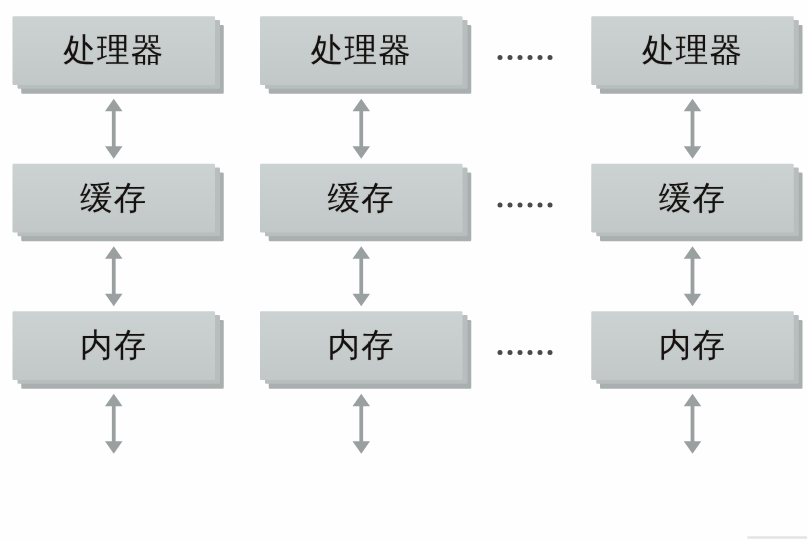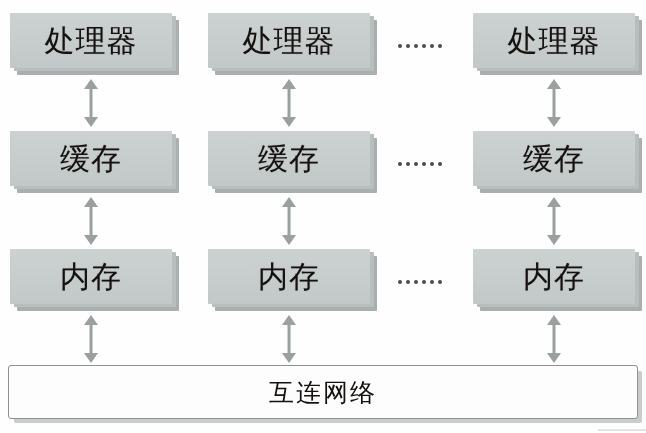--- a/index.html
+++ b/index.html
@@ -50,21 +50,21 @@
     top: 0;
     width: 100%;
     height: 100%;
     background: linear-gradient(180deg, #ccd1d1 0%, #c7cccc 55%, #c2c7c7 100%);
     border-radius: 1px;
     display: flex;
     align-items: center;
     justify-content: center;
   }
   .node .label {
-    font-size: 30px;
+    font-size: 26px;
     color: #15110f;
     letter-spacing: 1px;
     line-height: 1;
     white-space: nowrap;
     text-shadow: 0 0 1px rgba(0,0,0,0.25);
   }
 
   
   .arrow {
     position: absolute;
@@ -298,22 +298,16 @@
     <div class="shaft"></div>
     <div class="head up"></div>
     <div class="head down"></div>
   </div>
   <div class="arrow" style="left:547px; top:315px; height:48px;">
     <div class="shaft"></div>
     <div class="head up"></div>
     <div class="head down"></div>
   </div>
 
-  <div class="bar" style="left:8px; top:365px; width:628px; height:52px;">
-    <div class="plate"></div>
-    <div class="face">
-      <span class="label">互连网络</span>
-    </div>
-  </div>
 
   <div class="artifact" style="left:598px; top:429px; width:48px;"></div>
 
 </div>
 
 </body></html>

